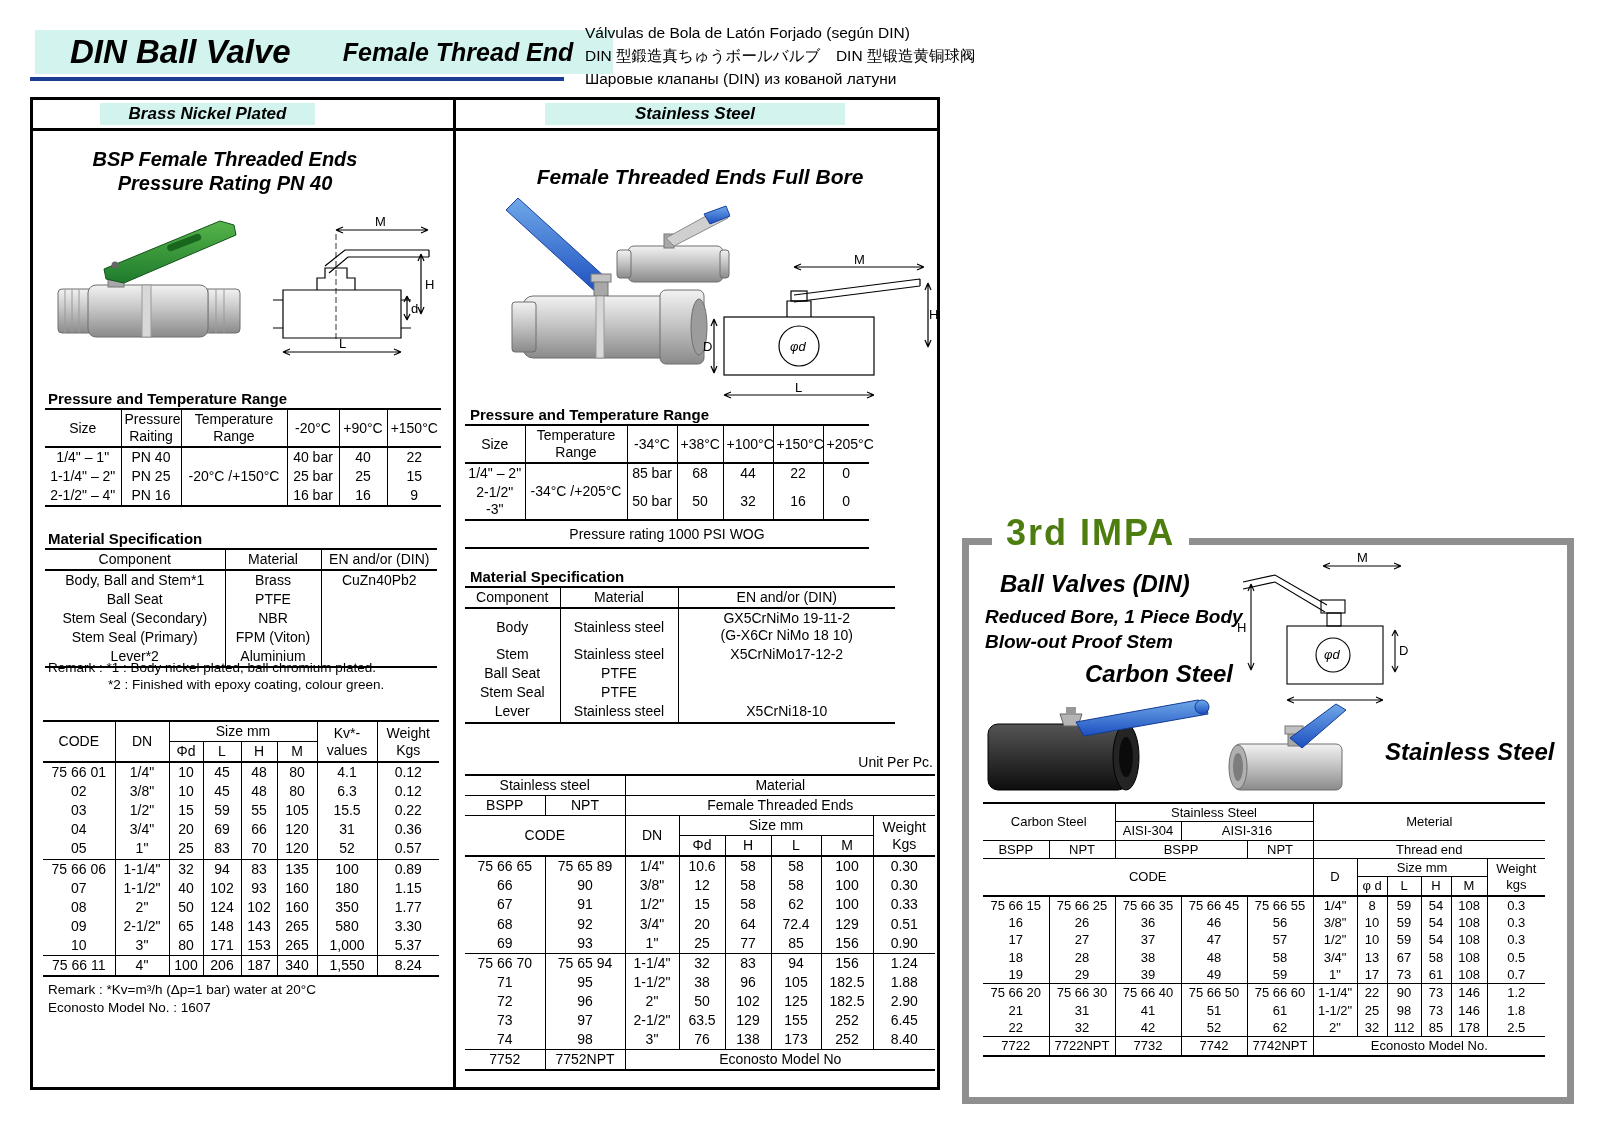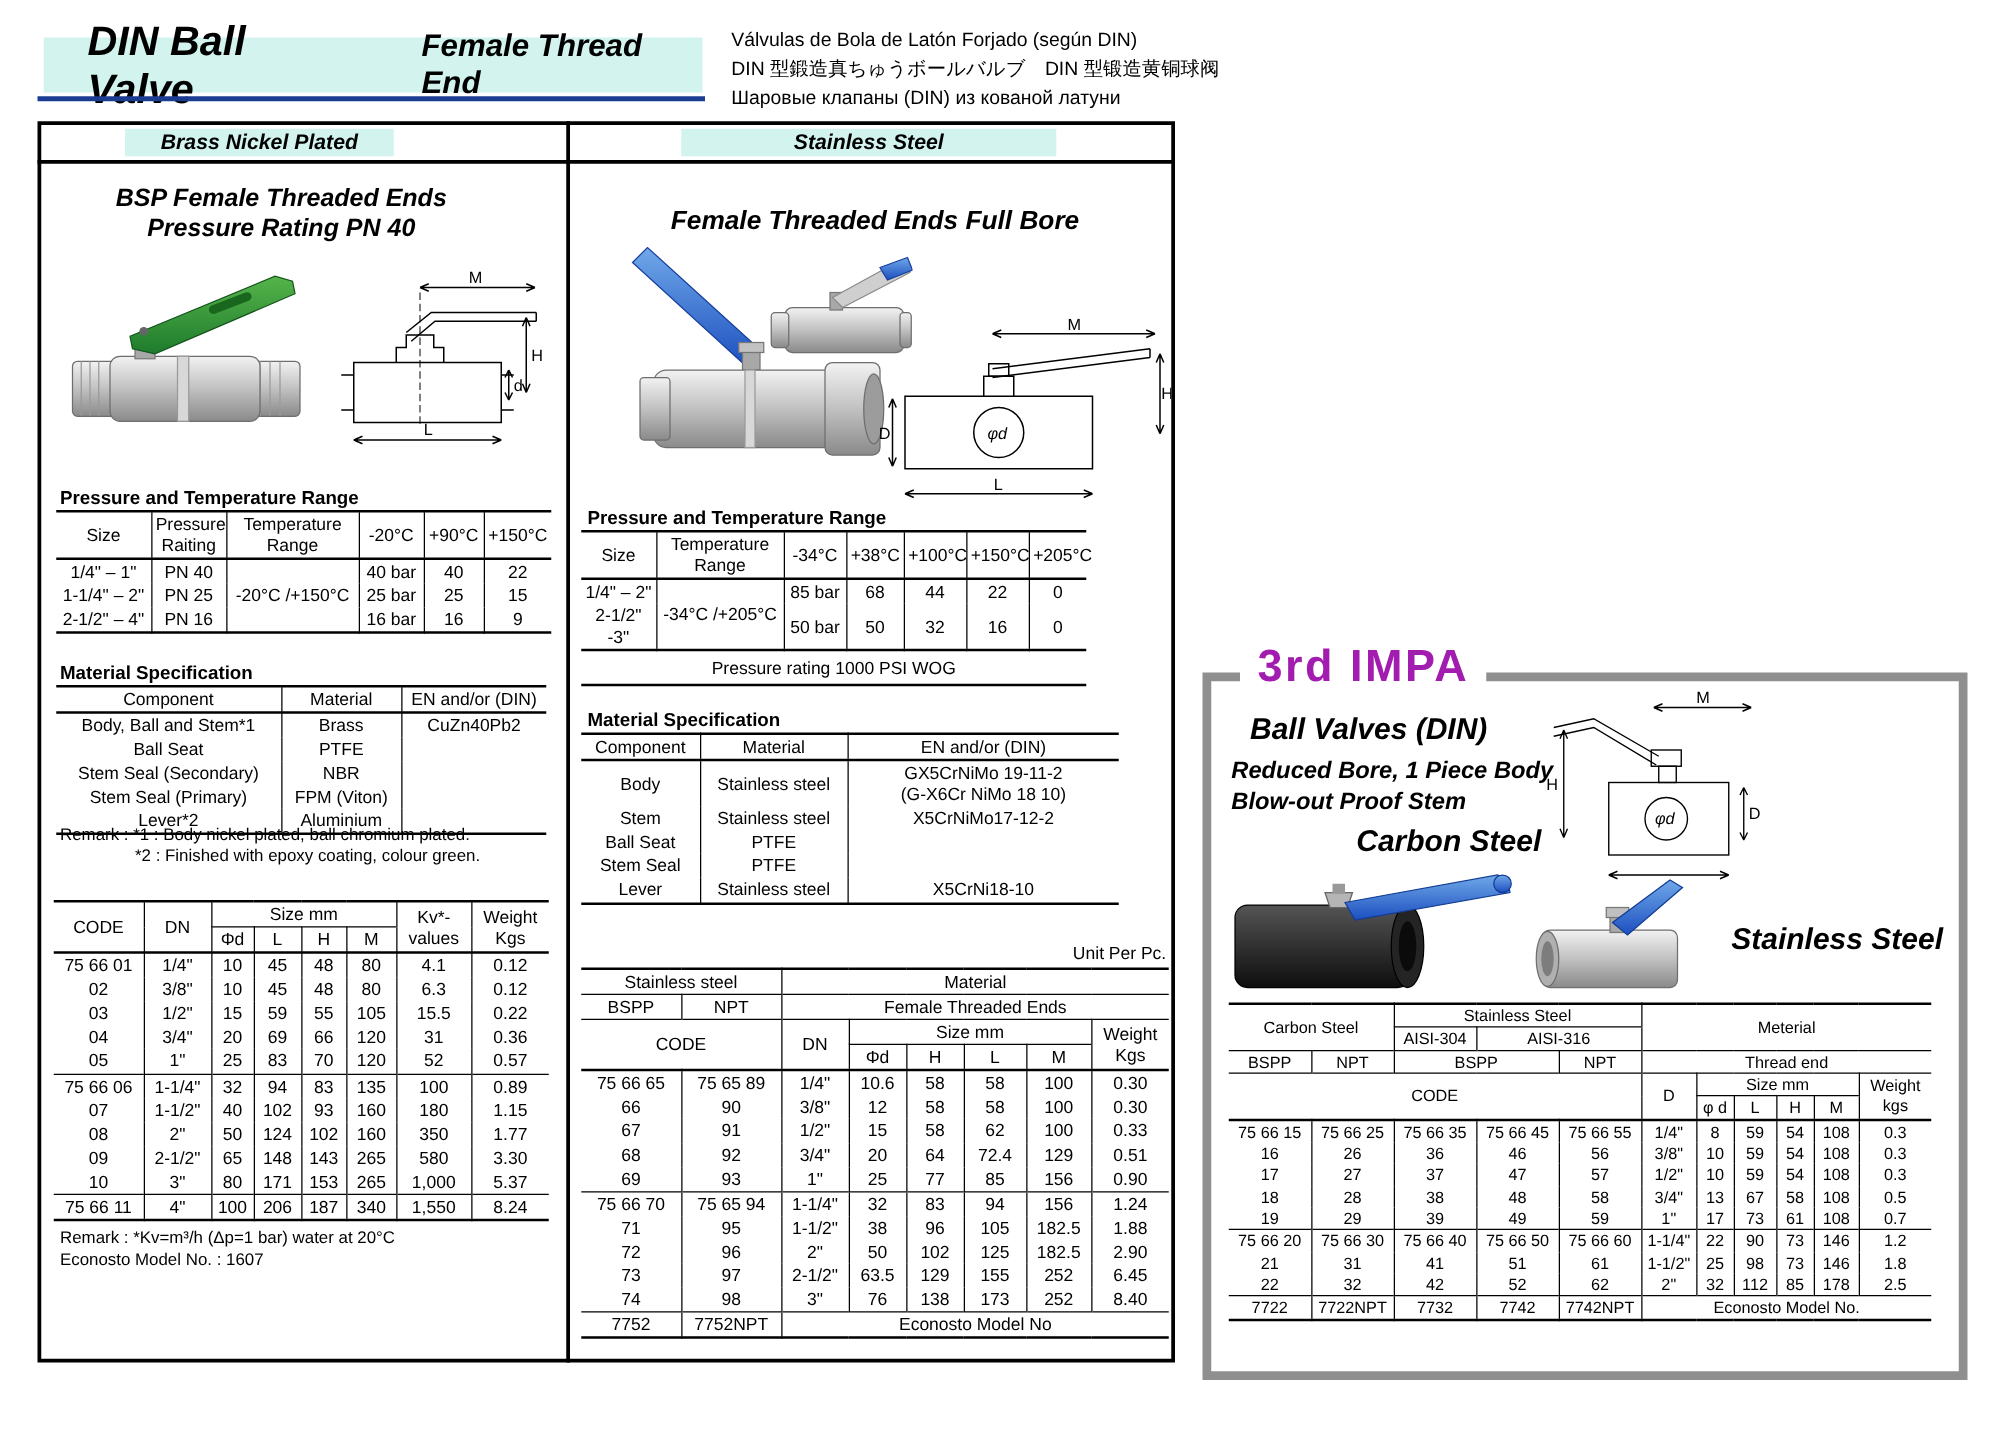--- a/index.html
+++ b/index.html
@@ -19,21 +19,21 @@
   .codecol{font-weight:bold;text-align:right;padding-right:12px;}
   .tl{text-align:left;padding-left:6px;}
   .b{font-weight:bold;}
   .econ{text-align:left;padding-left:30px;}
   table.thin{font-size:13px;}
   table.thin th,table.thin td{padding:1px 2px;line-height:1.18;}
   .rem{font-size:13.5px;}
   .sec-title{font-size:15px;font-weight:bold;}
   svg text{font-family:"Liberation Sans",sans-serif;font-size:13px;fill:#000;}
   #impa-box{border:7px solid #8f8f8f;background:#fff;}
-  #impa-banner{font-size:36px;font-weight:bold;color:#a21caf;background:#fff;padding:0 14px;letter-spacing:2px;z-index:2;}
+  #impa-banner{font-size:36px;font-weight:bold;color:#4d7c0f;background:#fff;padding:0 14px;letter-spacing:2px;z-index:2;}
 </style>
 </head>
 <body>
 
 <svg width="0" height="0" style="position:absolute">
   <defs>
     <linearGradient id="gmet" x1="0" y1="0" x2="0" y2="1">
         <stop offset="0" stop-color="#f2f2f2"></stop>
         <stop offset=".45" stop-color="#c6c6c6"></stop>
         <stop offset="1" stop-color="#8a8a8a"></stop>
@@ -46,21 +46,21 @@
         <stop offset="0" stop-color="#70a8e8"></stop>
         <stop offset="1" stop-color="#1c4fc0"></stop>
       </linearGradient>
     <linearGradient id="gblk" x1="0" y1="0" x2="0" y2="1">
         <stop offset="0" stop-color="#555"></stop>
         <stop offset="1" stop-color="#0d0d0d"></stop>
       </linearGradient>
   </defs>
 </svg>
 
-<div class="abs cyan" style="left:35px;top:30px;width:527px;height:44px;display:flex;align-items:center;">
+<div class="abs cyan" style="left:35px;top:30px;width:578px;height:44px;display:flex;align-items:center;">
   <span class="bi" style="font-size:33px;padding-left:35px;">DIN Ball Valve</span>
   <span class="bi" style="font-size:25px;margin-left:52px;">Female Thread End</span>
 </div>
 <div class="abs" style="left:30px;top:77px;width:534px;height:4px;background:#1b3d91;"></div>
 <div class="abs" style="left:585px;top:21px;font-size:15.5px;line-height:23px;">
   <div>Válvulas de Bola de Latón Forjado (según DIN)</div>
   <div>DIN 型鍛造真ちゅうボールバルブ　DIN 型锻造黄铜球阀</div>
   <div>Шаровые клапаны (DIN) из кованой латуни</div>
 </div>
 

